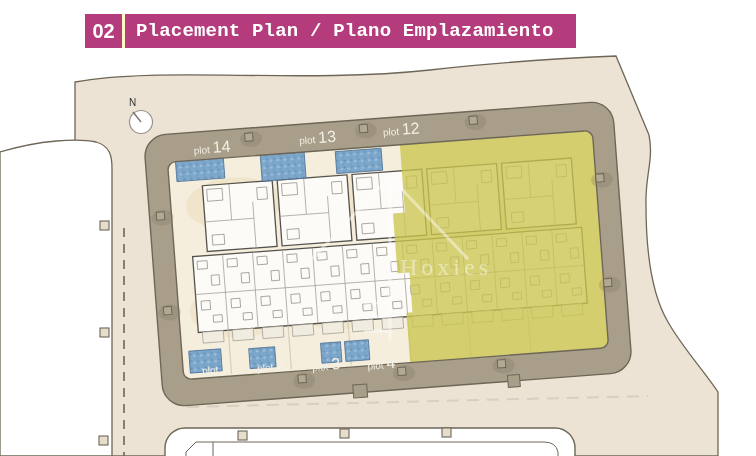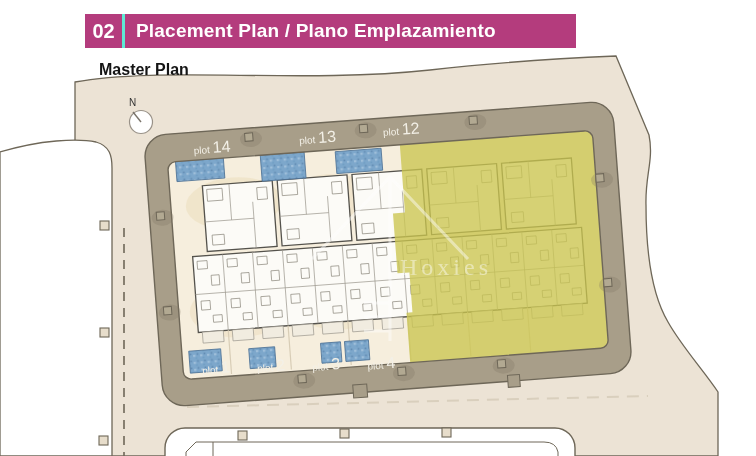--- a/index.html
+++ b/index.html
@@ -3,23 +3,23 @@
 <meta charset="utf-8">
 <style>
   html,body{margin:0;padding:0;background:#fff;}
   .stage{position:relative;width:756px;height:456px;background:#fff;overflow:hidden;
          font-family:"Liberation Sans",sans-serif;}
   svg{position:absolute;left:0;top:0;}
   
   .hdr{position:absolute;left:85px;top:14px;width:491px;height:34px;display:flex;
        background:var(--accent);z-index:5;}
   .hdr-num{width:37px;display:flex;align-items:center;justify-content:center;
-           color:#fff;font-weight:bold;font-size:20px;border-right:3px solid #5eead4;}
+           color:#fff;font-weight:bold;font-size:20px;border-right:3px solid #fef9c3;}
   .hdr-title{flex:1;display:flex;align-items:center;padding-left:11px;color:#fff;
-             font-weight:bold;font-size:19px;letter-spacing:.2px;}
+             font-weight:bold;font-size:19px;letter-spacing:.2px;font-family:Liberation Mono, monospace;}
   .section-title{position:absolute;left:99px;top:61px;font-size:16px;font-weight:bold;
                  color:#141414;z-index:5;}
   .phase-label{position:absolute;left:451px;top:220px;font-size:29px;font-weight:600;
                color:var(--phase_text);letter-spacing:1px;z-index:5;}
   
   .wall{stroke:#54524c;stroke-width:1.3;}
   .wall-thin{stroke:#9b978d;stroke-width:.7;fill:none;}
   .furn{fill:none;stroke:#8a867c;stroke-width:.7;}
   .balc{fill:#f1ece0;stroke:#9b978d;stroke-width:.7;}
   .plot-lbl{fill:#f3f0e7;}
@@ -265,14 +265,13 @@
       <circle cx="141" cy="122" r="11.5" fill="#ffffff" stroke="#999288" stroke-width="1.2"></circle>
       <line x1="141" y1="122" x2="133" y2="112" stroke="#7a746b" stroke-width="1.4"></line>
       <text class="compass-n" x="129" y="106">N</text>
     </g>
   </svg>
 
   <div class="hdr">
     <div class="hdr-num">02</div>
     <div class="hdr-title">Placement Plan / Plano Emplazamiento</div>
   </div>
-  <div class="section-title">Master Plan</div>
 </div>
 
 </body></html>

